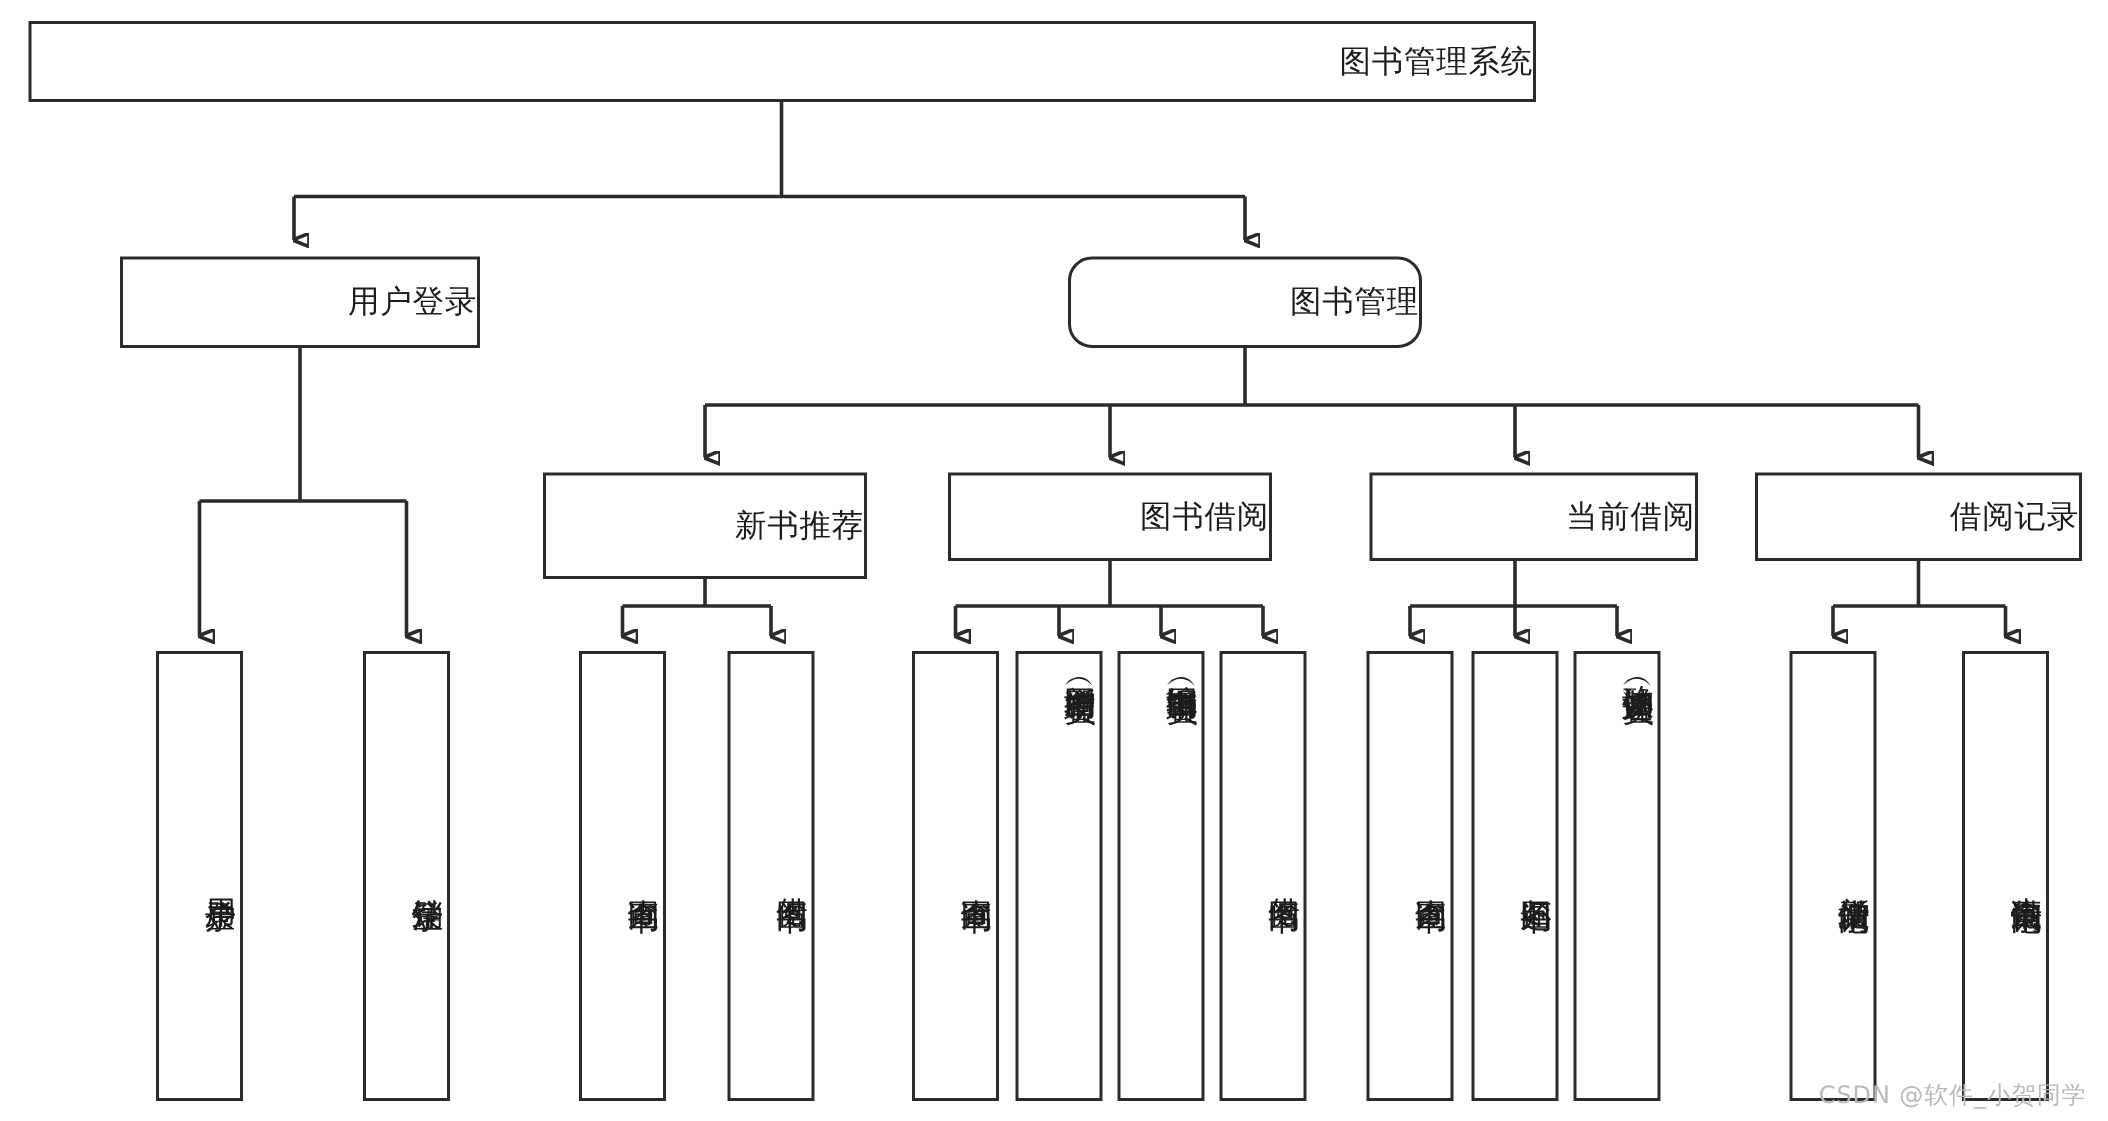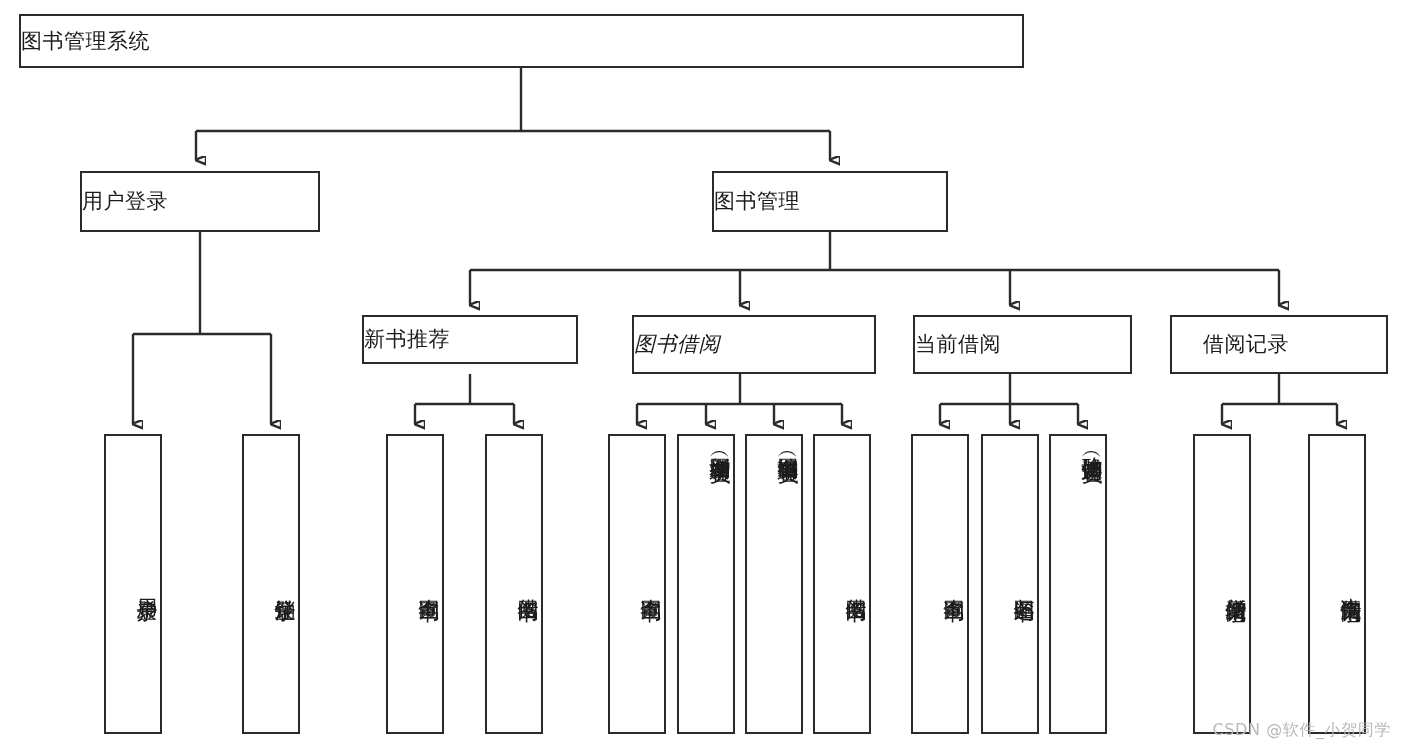--- a/index.html
+++ b/index.html
@@ -17,21 +17,21 @@
     background: #ffffff;
     overflow: hidden;
   }
   .node {
     position: absolute;
     box-sizing: border-box;
     background: #ffffff;
     border: 2px solid #2b2b2b;
     display: flex;
     align-items: center;
-    justify-content: flex-start;
+    justify-content: flex-end;
     z-index: 3;
   }
   .node .label {
     color: #1c1c1c;
     font-size: 21px;
     line-height: 1.18;
     letter-spacing: 0.5px;
     white-space: nowrap;
     text-align: center;
   }
@@ -141,29 +141,29 @@
   </svg>
 
   <div class="node" style="left:19px; top:14px; width:1005px; height:54px;">
     <span class="label">图书管理系统</span>
   </div>
 
   <div class="node" style="left:80px; top:171px; width:240px; height:61px;">
     <span class="label">用户登录</span>
   </div>
 
-  <div class="node" style="left:712px; top:171px; width:236px; height:61px;">
+  <div class="node" style="left:712px; top:171px; width:236px; height:61px;border-radius:16px;">
     <span class="label">图书管理</span>
   </div>
 
-  <div class="node" style="left:362px; top:315px; width:216px; height:49px;font-family:Liberation Serif, serif;">
+  <div class="node" style="left:362px; top:315px; width:216px; height:71px;font-family:Liberation Serif, serif;">
     <span class="label">新书推荐</span>
   </div>
 
-  <div class="node" style="left:632px; top:315px; width:244px; height:59px;font-style:italic;">
+  <div class="node" style="left:632px; top:315px; width:216px; height:59px;">
     <span class="label">图书借阅</span>
   </div>
 
   <div class="node" style="left:901px; top:315px; width:219px; height:59px;margin-left:12px;">
     <span class="label">当前借阅</span>
   </div>
 
   <div class="node" style="left:1170px; top:315px; width:218px; height:59px;padding-left:31px;">
     <span class="label">借阅记录</span>
   </div>

